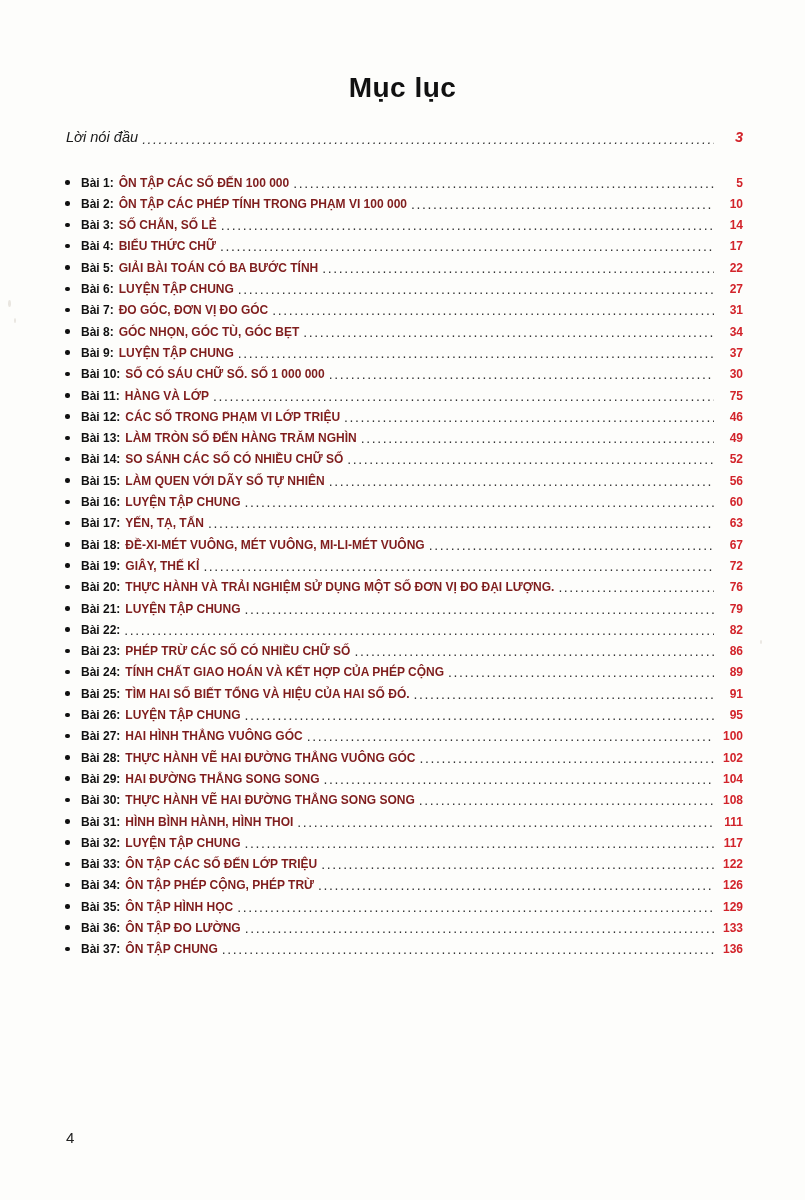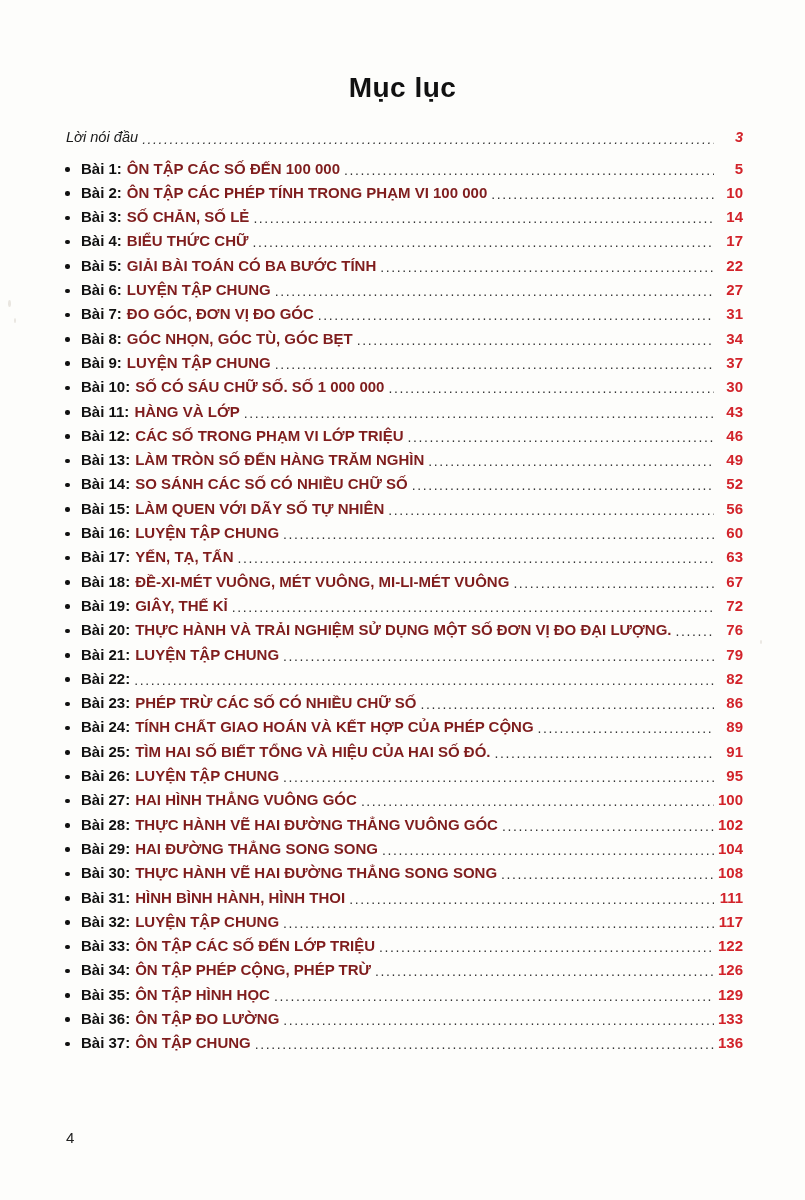--- a/index.html
+++ b/index.html
@@ -30,29 +30,29 @@
     letter-spacing: 0.5px;
     margin: 14px 0 26px 0;
     color: #111;
   }
   .toc {
     width: 100%;
   }
   .row {
     display: flex;
     align-items: flex-end;
-    font-size: 15px;
+    font-size: 12px;
     line-height: 1.0;
     margin-bottom: 9.3px;
     white-space: nowrap;
   }
   .row.preface {
     font-style: italic;
     font-size: 14.6px;
-    margin-bottom: 16px;
+    margin-bottom: 32px;
     padding-left: 4px;
   }
   .bullet {
     flex: 0 0 auto;
     width: 16px;
     display: flex;
     align-items: center;
     justify-content: flex-start;
     padding-left: 3px;
   }
@@ -236,21 +236,21 @@
       <div class="page-no">30</div>
     </div>
 
     <div class="row">
       <div class="bullet">
           <span class="dot"></span>
         </div>
       <div class="lesson">Bài 11:</div>
       <div class="lesson-title">HÀNG VÀ LỚP</div>
       <div class="leader"></div>
-      <div class="page-no">43</div>
+      <div class="page-no">75</div>
     </div>
 
     <div class="row">
       <div class="bullet">
           <span class="dot"></span>
         </div>
       <div class="lesson">Bài 12:</div>
       <div class="lesson-title">CÁC SỐ TRONG PHẠM VI LỚP TRIỆU</div>
       <div class="leader"></div>
       <div class="page-no">46</div>

